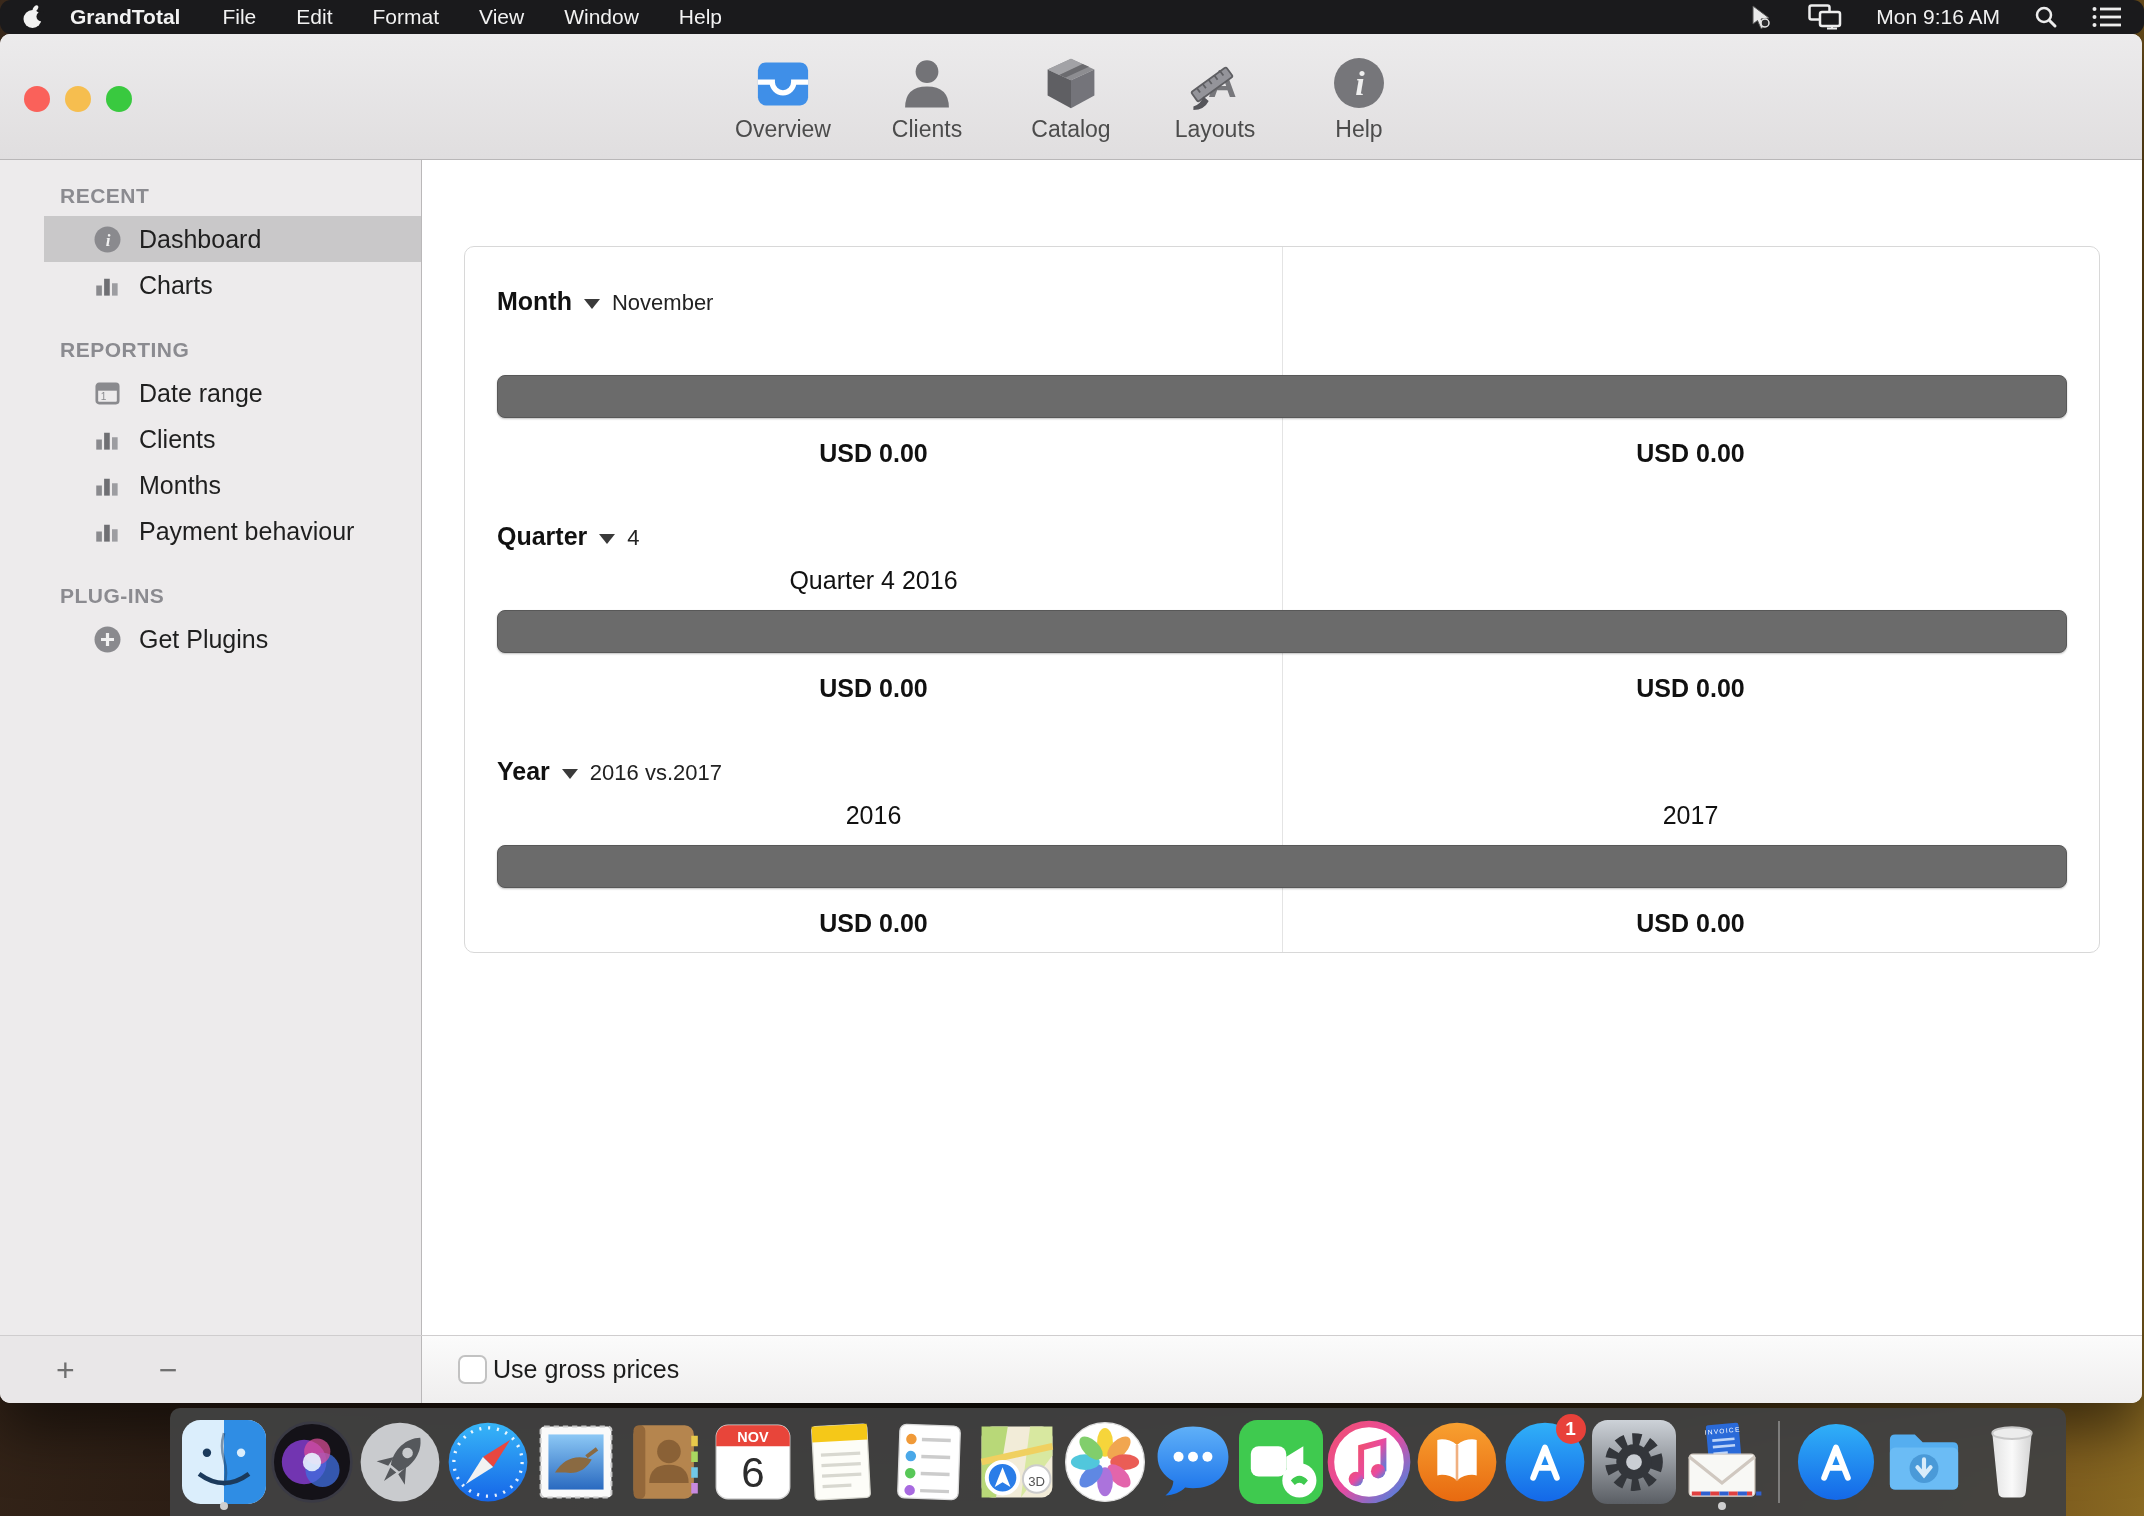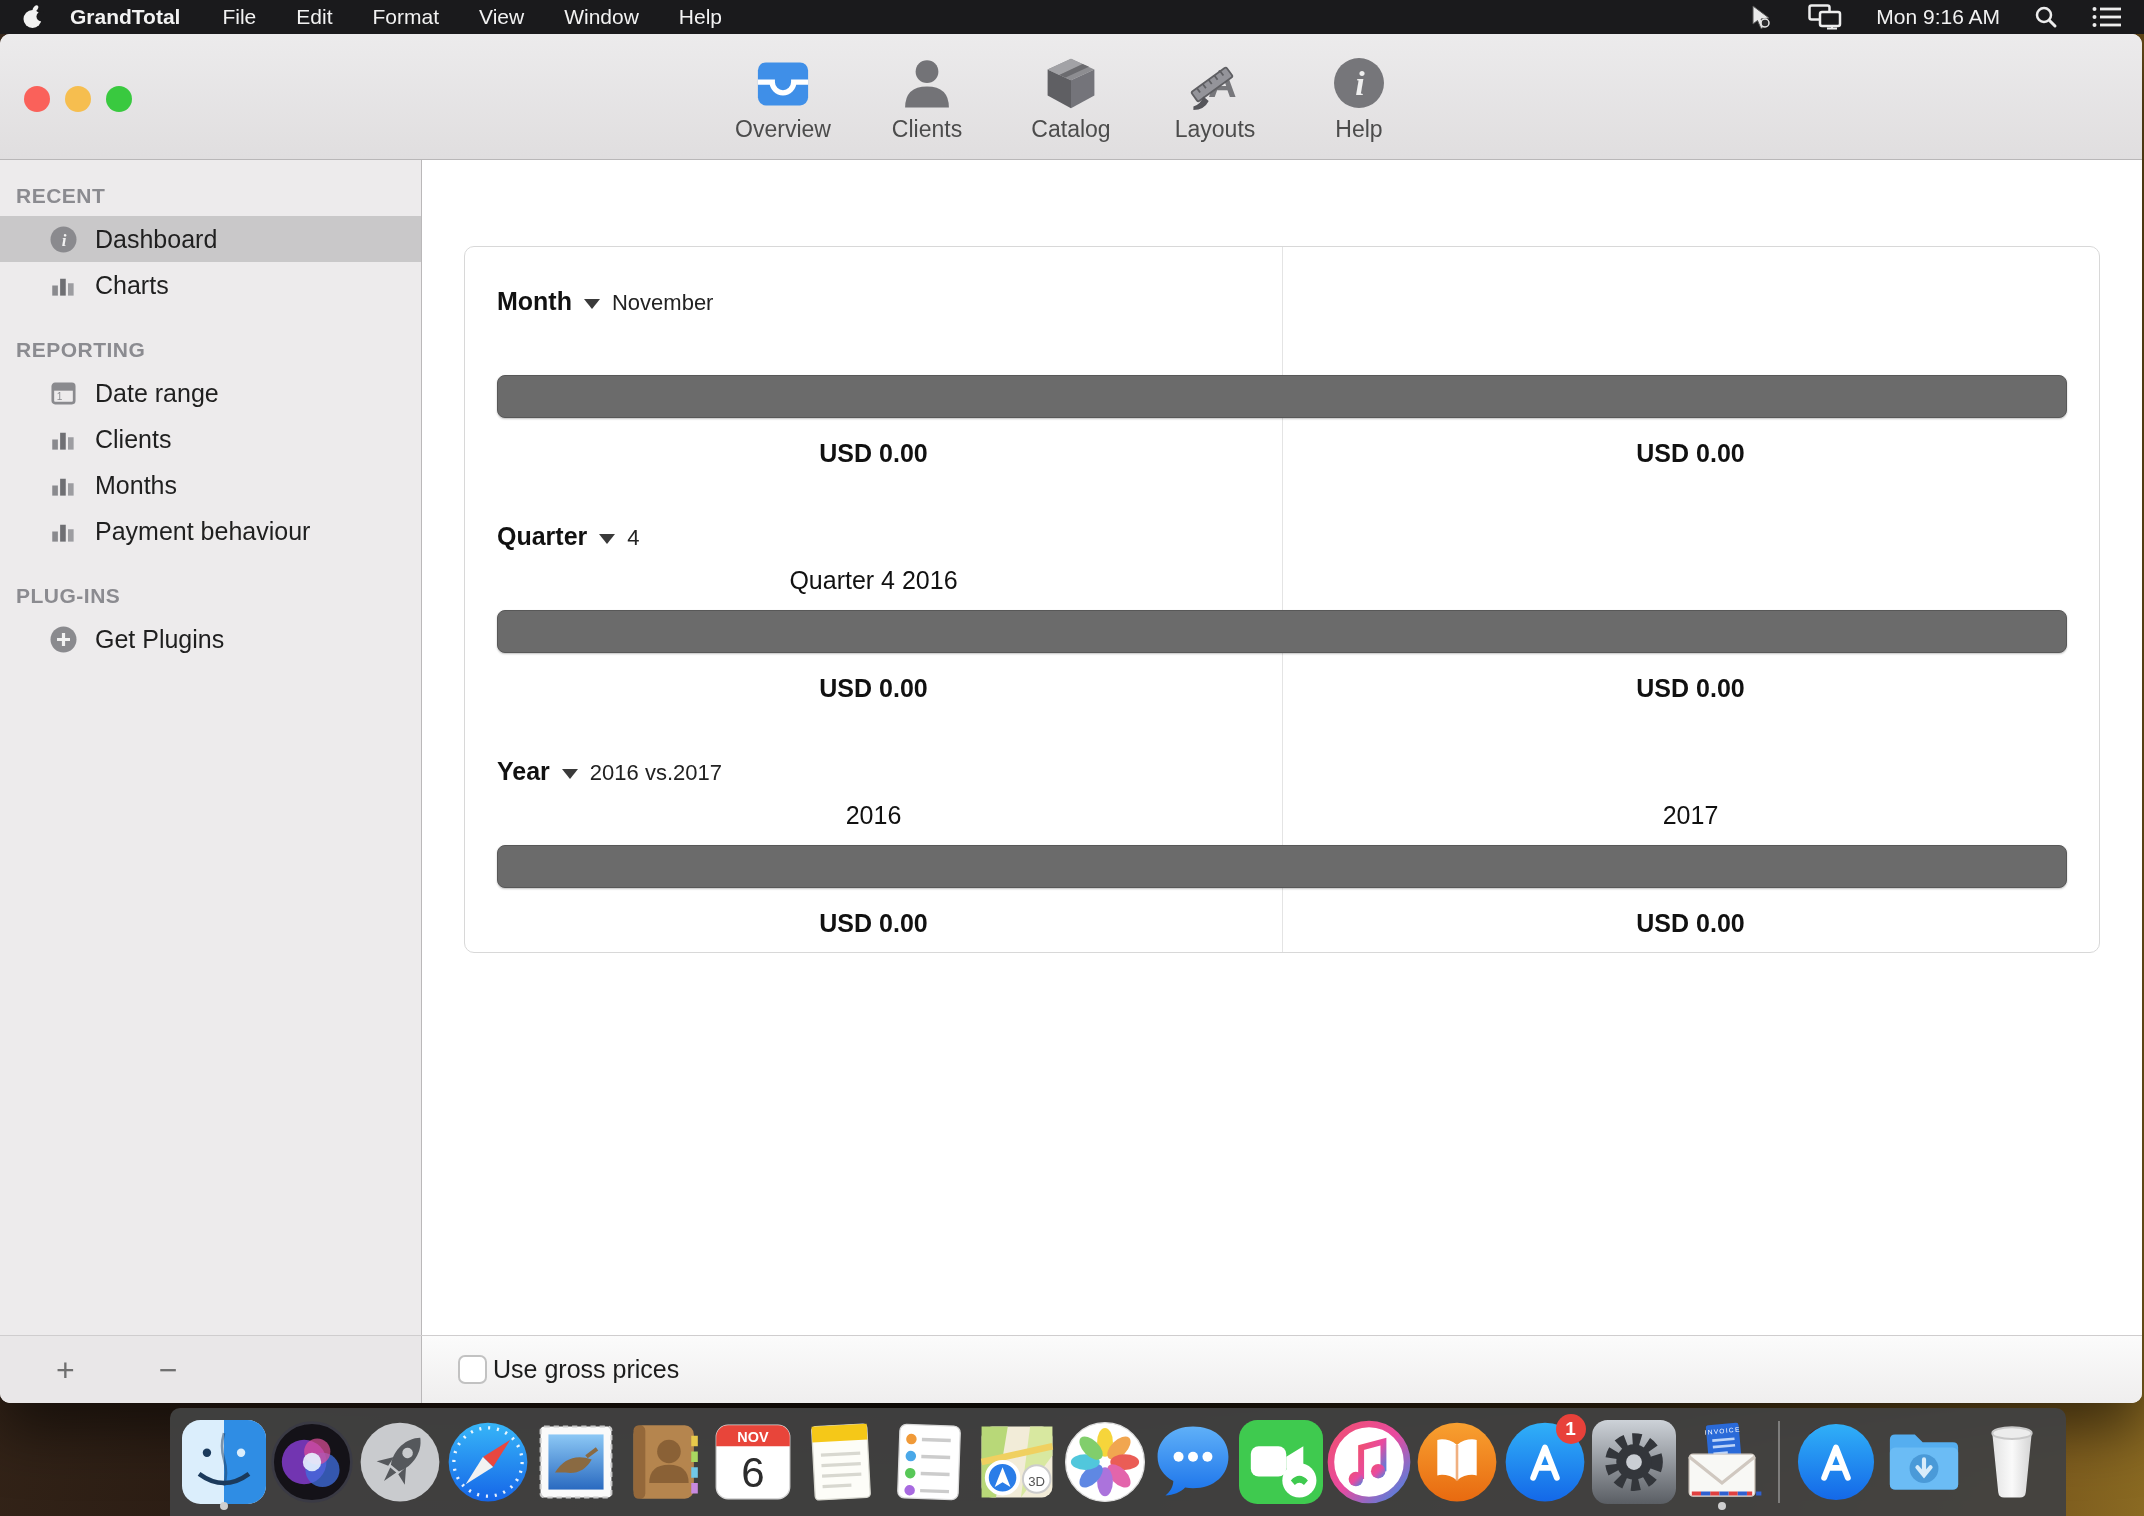--- a/index.html
+++ b/index.html
@@ -6,21 +6,21 @@
   html,body { width:2144px; height:1516px; overflow:hidden; }
   body {
     font-family:"Liberation Sans", sans-serif;
     background: linear-gradient(100deg,#3b2a1c 0%,#241710 28%,#15100a 52%,#3a2a12 78%,#7d5c1e 96%,#8a6a22 100%);
     position:relative;
   }
   
   .menubar {
     position:absolute; top:0; left:0; width:2144px; height:34px;
     background:#1a1a1c; color:#f2f2f2; display:flex; align-items:center;
-    padding:0 22px; font-size:21px; z-index:50;
+    padding:0 22px; font-size:21px; z-index:50;border-radius:11px;
   }
   .menubar .mb-item { margin-right:40px; white-space:nowrap; }
   .menubar .app-name { font-weight:bold; margin-left:26px; margin-right:42px; }
   .mb-right { margin-left:auto; display:flex; align-items:center; gap:34px; }
   .mb-right svg { display:block; }
   
   .window {
     position:absolute; top:34px; left:0; width:2142px; height:1369px;
     background:#fff; border-radius:10px; overflow:hidden;
     box-shadow:0 26px 60px rgba(0,0,0,.55);
@@ -36,21 +36,21 @@
   .tl.red{ background:#fa615a; } .tl.yellow{ background:#f6be4f; } .tl.green{ background:#39c93f; }
   .toolbar { position:absolute; left:0; right:0; top:0; height:126px;
     display:flex; justify-content:center; align-items:flex-start; gap:48px; padding-top:20px; }
   .tb-item { display:flex; flex-direction:column; align-items:center; min-width:96px; cursor:default; }
   .tb-item .tb-icon { height:58px; display:flex; align-items:center; justify-content:center; }
   .tb-item .tb-label { margin-top:4px; font-size:23px; color:#4c4c4c; }
   
   .body-row { flex:1 1 auto; display:flex; min-height:0; }
   .sidebar {
     width:422px; flex:0 0 auto; background:#edebec; border-right:1px solid #bab8b9;
-    padding-top:14px; overflow:hidden;
+    padding-top:14px; overflow:hidden;padding-left:44px;
   }
   .sb-header { padding:10px 16px 8px 16px; color:#8b8b90; font-weight:bold; font-size:21px; letter-spacing:.5px; }
   .sb-item { height:46px; display:flex; align-items:center; padding-left:50px; gap:18px; font-size:25px; color:#1f1f1f; cursor:default; }
   .sb-item.selected { background:#c9c8c9; }
   .sb-item svg { flex:0 0 auto; }
   .sb-gap { height:20px; }
   .main { flex:1 1 auto; background:#fff; padding:45px 42px 0 42px; position:relative; }
   
   .panel { border:1px solid #d8d8d8; border-radius:10px; background:#fff; position:relative; }
   .panel.open-panel { height:203px; margin-bottom:46px; }

